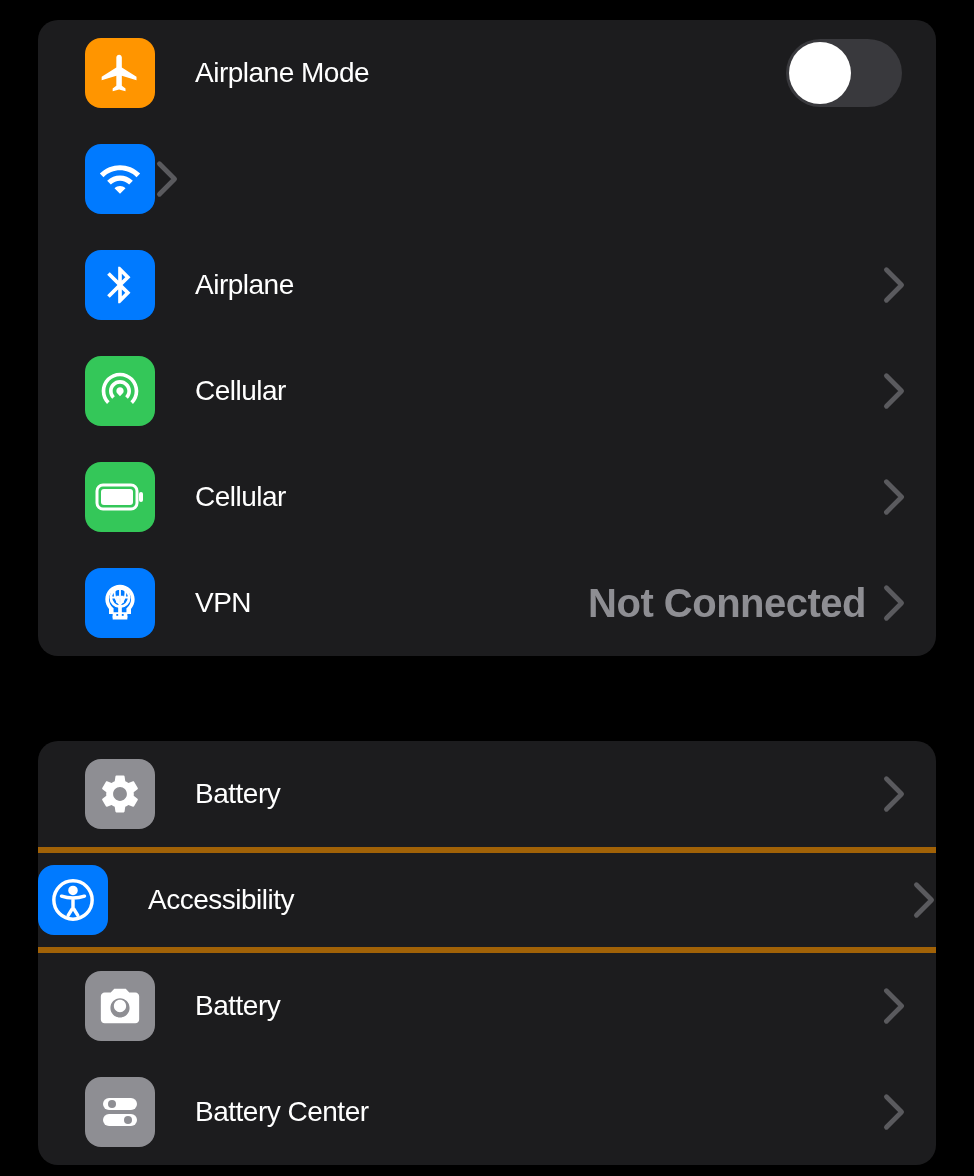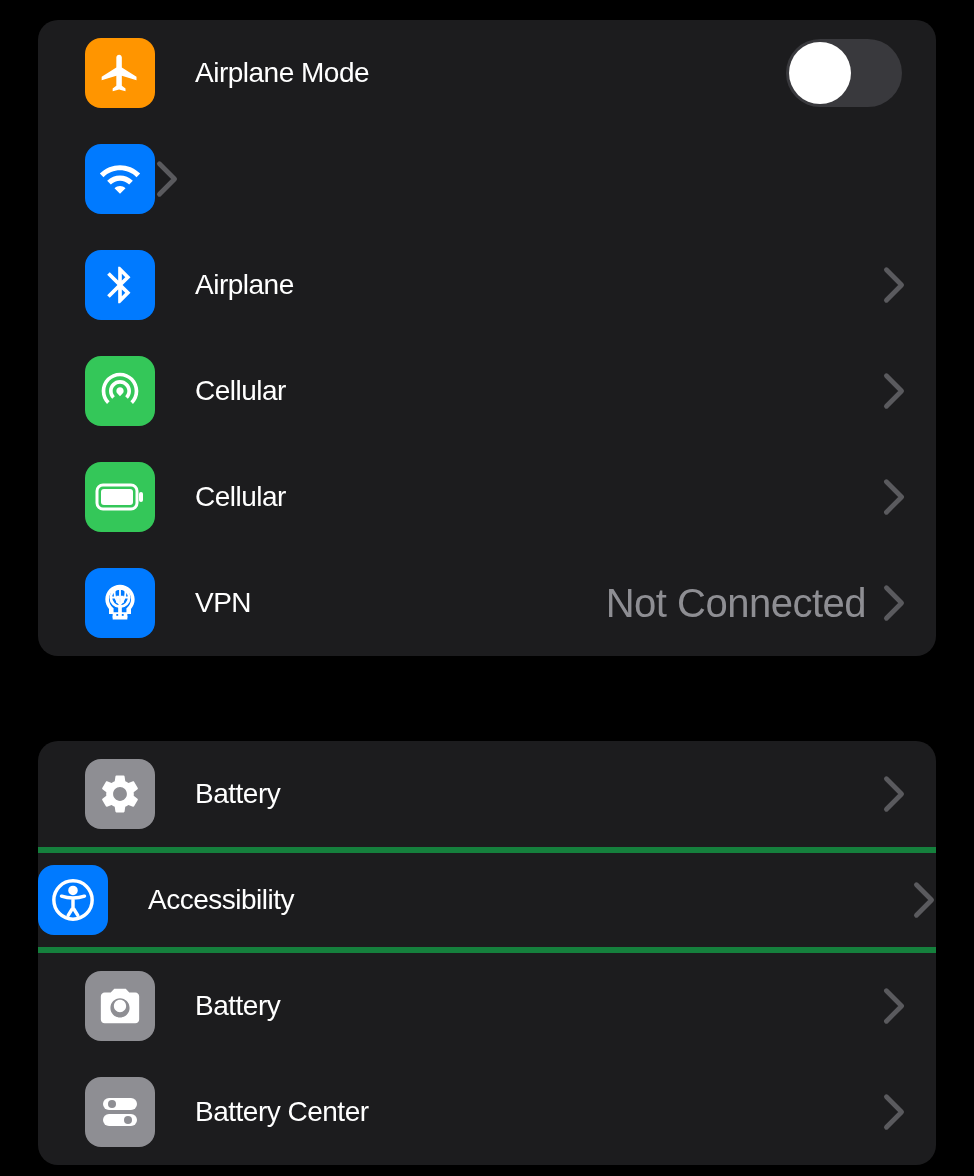--- a/index.html
+++ b/index.html
@@ -40,20 +40,21 @@
       font-weight: 400;
       margin-left: 40px;
       flex-grow: 1;
       letter-spacing: -0.5px;
     }
     .value {
       color: #8e8e93;
       font-size: 40px;
       margin-right: 16px;
       letter-spacing: -0.5px;
+      font-weight: bold;
     }
     .chevron {
       color: #5a5a5e;
       flex-shrink: 0;
     }
     .chevron svg { display: block; }
     .toggle {
       width: 116px;
       height: 68px;
       background: #39393d;
@@ -68,21 +69,21 @@
       border-radius: 50%;
       position: absolute;
       top: 3px;
       left: 3px;
     }
     .bg-orange { background: #ff9500; }
     .bg-blue { background: #007aff; }
     .bg-green { background: #34c759; }
     .bg-gray { background: #8e8e93; }
     .highlight {
-      border: 6px solid #15803d;
+      border: 6px solid #a16207;
       border-radius: 12px;
       margin: 0 -33px 0 -33px;
       padding-left: 27px;
       padding-right: 27px;
     }
   </style>
 </head>
 <body>
 
 <div class="group">

